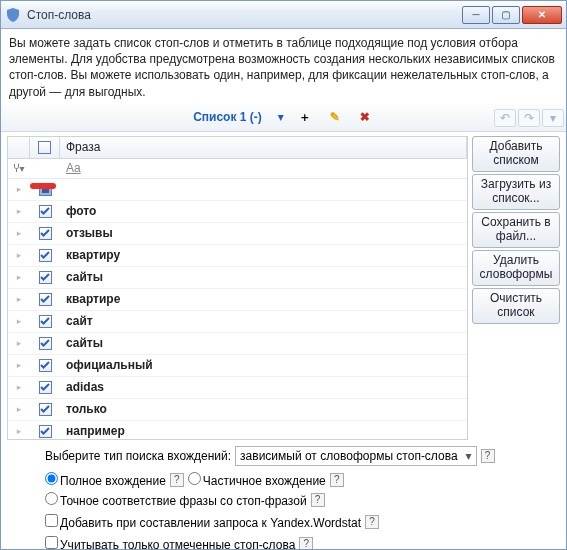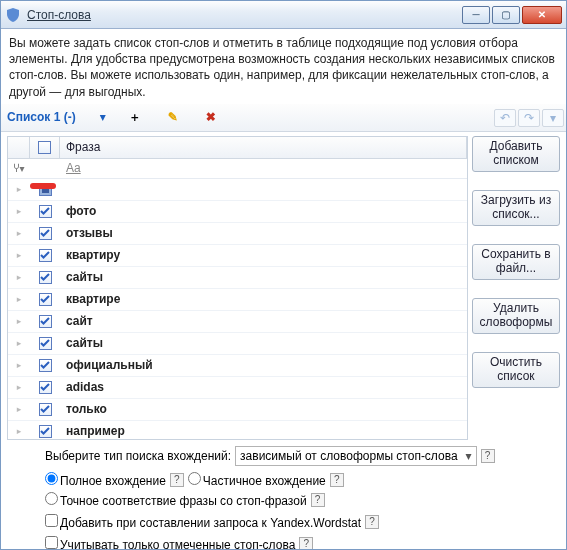--- a/index.html
+++ b/index.html
@@ -1,27 +1,27 @@
 <!DOCTYPE html>
 <html><head>
 <meta charset="utf-8">
 <style>
 * { box-sizing: border-box; margin: 0; padding: 0; font-family: "Segoe UI", Tahoma, sans-serif; font-size: 12px; }
 body { background: #fff; width: 567px; height: 550px; overflow: hidden; border: 1px solid #7a9bc4; }
 
 .titlebar { height: 28px; background: linear-gradient(#fdfdfe,#e6eef7 40%,#d5e2f1); border-bottom: 1px solid #9bb1cf; display: flex; align-items: center; padding: 0 4px; }
 .titlebar .shield { width: 16px; height: 16px; margin-right: 6px; }
-.titlebar .title { flex: 1; color: #2b3a4a; text-decoration: underline; }
+.titlebar .title { flex: 1; color: #2b3a4a; }
 .win-btns { display: flex; gap: 2px; }
 .win-btn { width: 28px; height: 18px; border: 1px solid #5a77a0; background: linear-gradient(#f3f7fc,#cfe0f2); border-radius: 2px; display:flex; align-items:center; justify-content:center; font-size:10px; color:#204060; }
 .win-btn.close { width: 40px; background: linear-gradient(#f19a8a,#d64a30); border-color:#a02c18; color:#fff; font-weight:bold; }
 
 .desc { padding: 6px 8px 4px 8px; color: #222; line-height: 1.35; }
 
-.toolbar { height: 28px; display:flex; align-items:center; padding: 0 6px; gap:20px; background: linear-gradient(#fdfdfd,#eef2f7); border-bottom:1px solid #d0d8e2; }
+.toolbar { height: 28px; display:flex; align-items:center; padding: 0 6px; gap:12px; background: linear-gradient(#fdfdfd,#eef2f7); border-bottom:1px solid #d0d8e2;justify-content:center; }
 .tool-label { color:#1b5fbf; font-weight:600; margin-right:4px; }
 .tool-btn { width:18px; height:18px; display:flex; align-items:center; justify-content:center; font-weight:bold; }
 .dd { color:#1b5fbf; }
 
 .main { display:flex; padding:4px 6px 0 6px; gap:4px; }
 .grid-wrap { flex:1; border:1px solid #c9d3df; position:relative; background:#fff; }
 .grid-header { display:flex; height:22px; background:linear-gradient(#fdfdfd,#eef2f7); border-bottom:1px solid #d0d8e2; }
 .gh { border-right:1px solid #d0d8e2; display:flex; align-items:center; padding:0 6px; color:#223; }
 .gh.c0 { width:22px; }
 .gh.c1 { width:30px; justify-content:center; }
@@ -36,21 +36,21 @@
 .row { display:flex; height:22px; align-items:center; border-bottom:1px solid #eef2f7; }
 .row .rc0 { width:22px; display:flex; align-items:center; justify-content:center; color:#bbb; font-size:9px; }
 .row .rc1 { width:30px; display:flex; align-items:center; justify-content:center; }
 .row .rc2 { flex:1; padding-left:6px; color:#222;font-weight:bold; }
 .chk { width:13px; height:13px; border:1px solid #5a7bbf; background:linear-gradient(#fff,#e8f0fb); display:flex; align-items:center; justify-content:center; }
 .chk svg { width:10px; height:10px; }
 .chk.ind { background:#9ab5de; }
 .chk.ind::after { content:""; width:7px; height:7px; background:#3a5b9f; }
 .red-mark { position:absolute; top:46px; left:22px; width:26px; height:6px; border-radius:3px; background:#e6302a; }
 
-.side { width:88px; display:flex; flex-direction:column; gap:18px; }
+.side { width:88px; display:flex; flex-direction:column; gap:2px; }
 .side-btn { height:36px; border:1px solid #a9b6c6; border-radius:3px; background:linear-gradient(#fdfdfd,#e8edf3); text-align:center; display:flex; align-items:center; justify-content:center; color:#223; padding:0 4px; line-height:1.15; }
 
 .opts { padding:6px 8px; display:flex; flex-direction:column; gap:6px; }
 .opt-row { display:flex; align-items:center; gap:4px; flex-wrap:wrap;margin-left:36px; }
 .select { border:1px solid #b3b3b3; background:#fff; padding:2px 18px 2px 4px; position:relative; }
 .select::after { content:"▾"; position:absolute; right:4px; top:2px; color:#555; }
 .help { width:14px; height:14px; border:1px solid #aaa; background:#f4f4f4; display:inline-flex; align-items:center; justify-content:center; font-size:10px; color:#555; }
 input[type=radio],input[type=checkbox]{ margin-right:2px; }
 
 .undo-redo { position:absolute; right:2px; top:0; height:28px; display:flex; align-items:center; gap:2px; }

